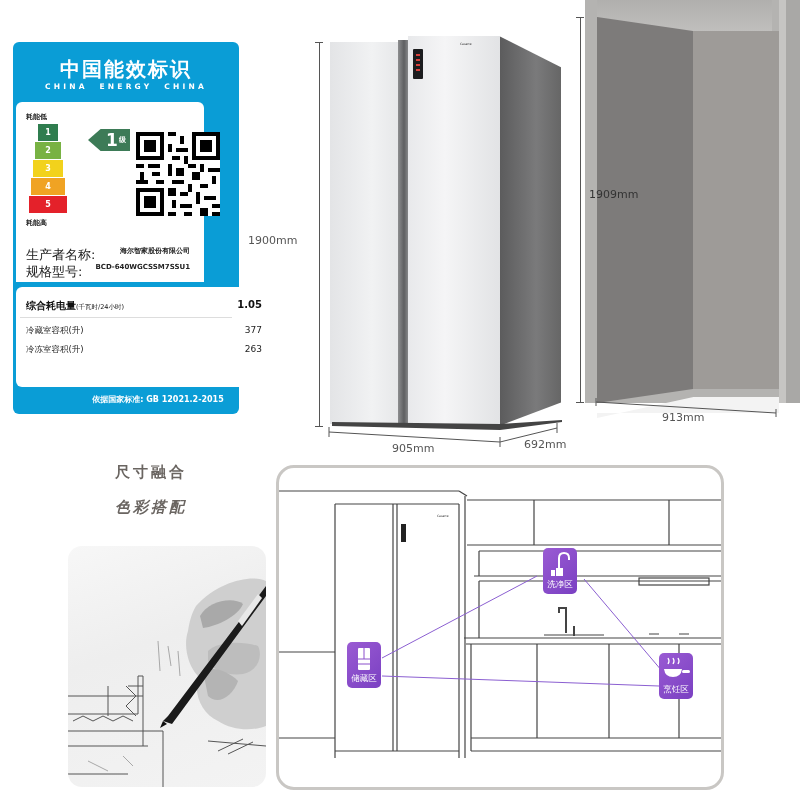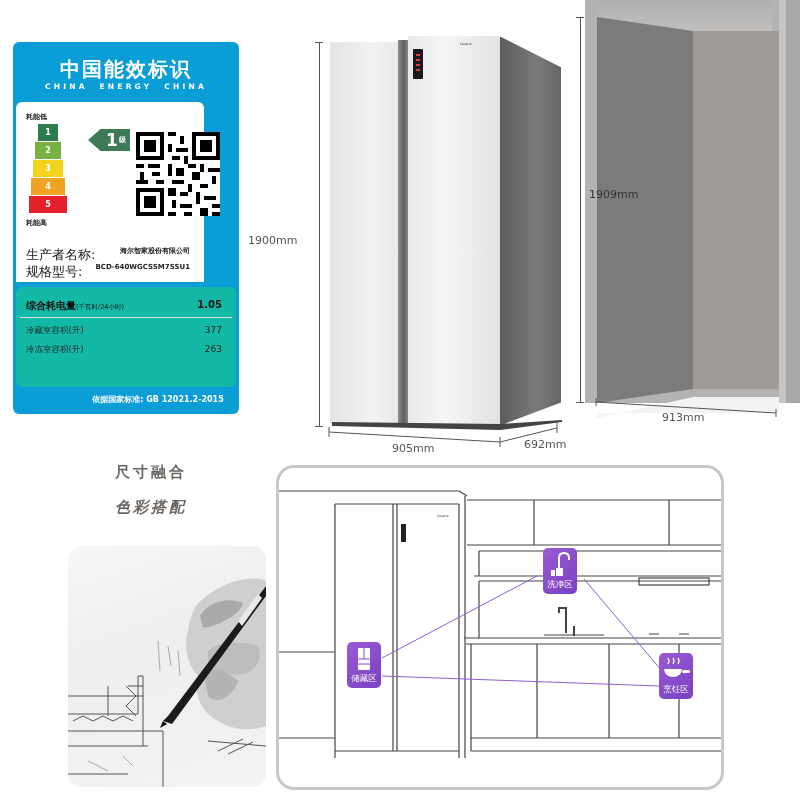--- a/index.html
+++ b/index.html
@@ -4,21 +4,21 @@
 <style>
   * { box-sizing: border-box; margin: 0; padding: 0; }
   body { width: 800px; height: 800px; background: #ffffff; position: relative; overflow: hidden; font-family: "DejaVu Sans", sans-serif; }
   .abs { position: absolute; }
 
   
   #energy-label { left: 13px; top: 42px; width: 226px; height: 372px; background: #0a9dd6; border-radius: 6px; }
   #el-title { left: 0; top: 14px; width: 226px; text-align: center; color: #fff; font-size: 20px; font-weight: bold; letter-spacing: 2px; }
   #el-subtitle { left: 0; top: 40px; width: 226px; text-align: center; color: #fff; font-size: 7.5px; font-weight: bold; letter-spacing: 3.2px; word-spacing: 6px; }
   #el-panel1 { left: 3px; top: 60px; width: 188px; height: 180px; background: #fff; border-radius: 6px 6px 0 0; }
-  #el-panel2 { left: 3px; top: 245px; width: 220px; height: 100px; background: #14b8a6; border-radius: 6px; }
+  #el-panel2 { left: 3px; top: 245px; width: 260px; height: 100px; background: #ffffff; border-radius: 6px; }
   #el-footer { left: 0; top: 352px; width: 226px; text-align: center; color: #fff; font-size: 8px; font-weight: bold; margin-left: 32px; }
 
   .small-cn { font-size: 7px; font-weight: bold; color: #222; }
   .grade-bar { position: absolute; left: 12px; height: 17px; color: #fff; font-size: 8px; font-weight: bold; text-align: center; line-height: 17px; }
   #grade-pointer { left: 72px; top: 27px; width: 42px; height: 22px; background: #3d7b57; clip-path: polygon(0 50%, 30% 0, 100% 0, 100% 100%, 30% 100%); color:#fff; }
   #grade-pointer-num { left: 18px; top: 0px; font-size: 17px; font-weight: bold; color: #fff; line-height: 22px; }
   #grade-pointer-lvl { left: 31px; top: 6px; font-size: 7px; font-weight: bold; color: #fff; }
 
   #qr { left: 120px; top: 30px; width: 84px; height: 84px; background: #fff; }
   #qr svg { width: 84px; height: 84px; }

